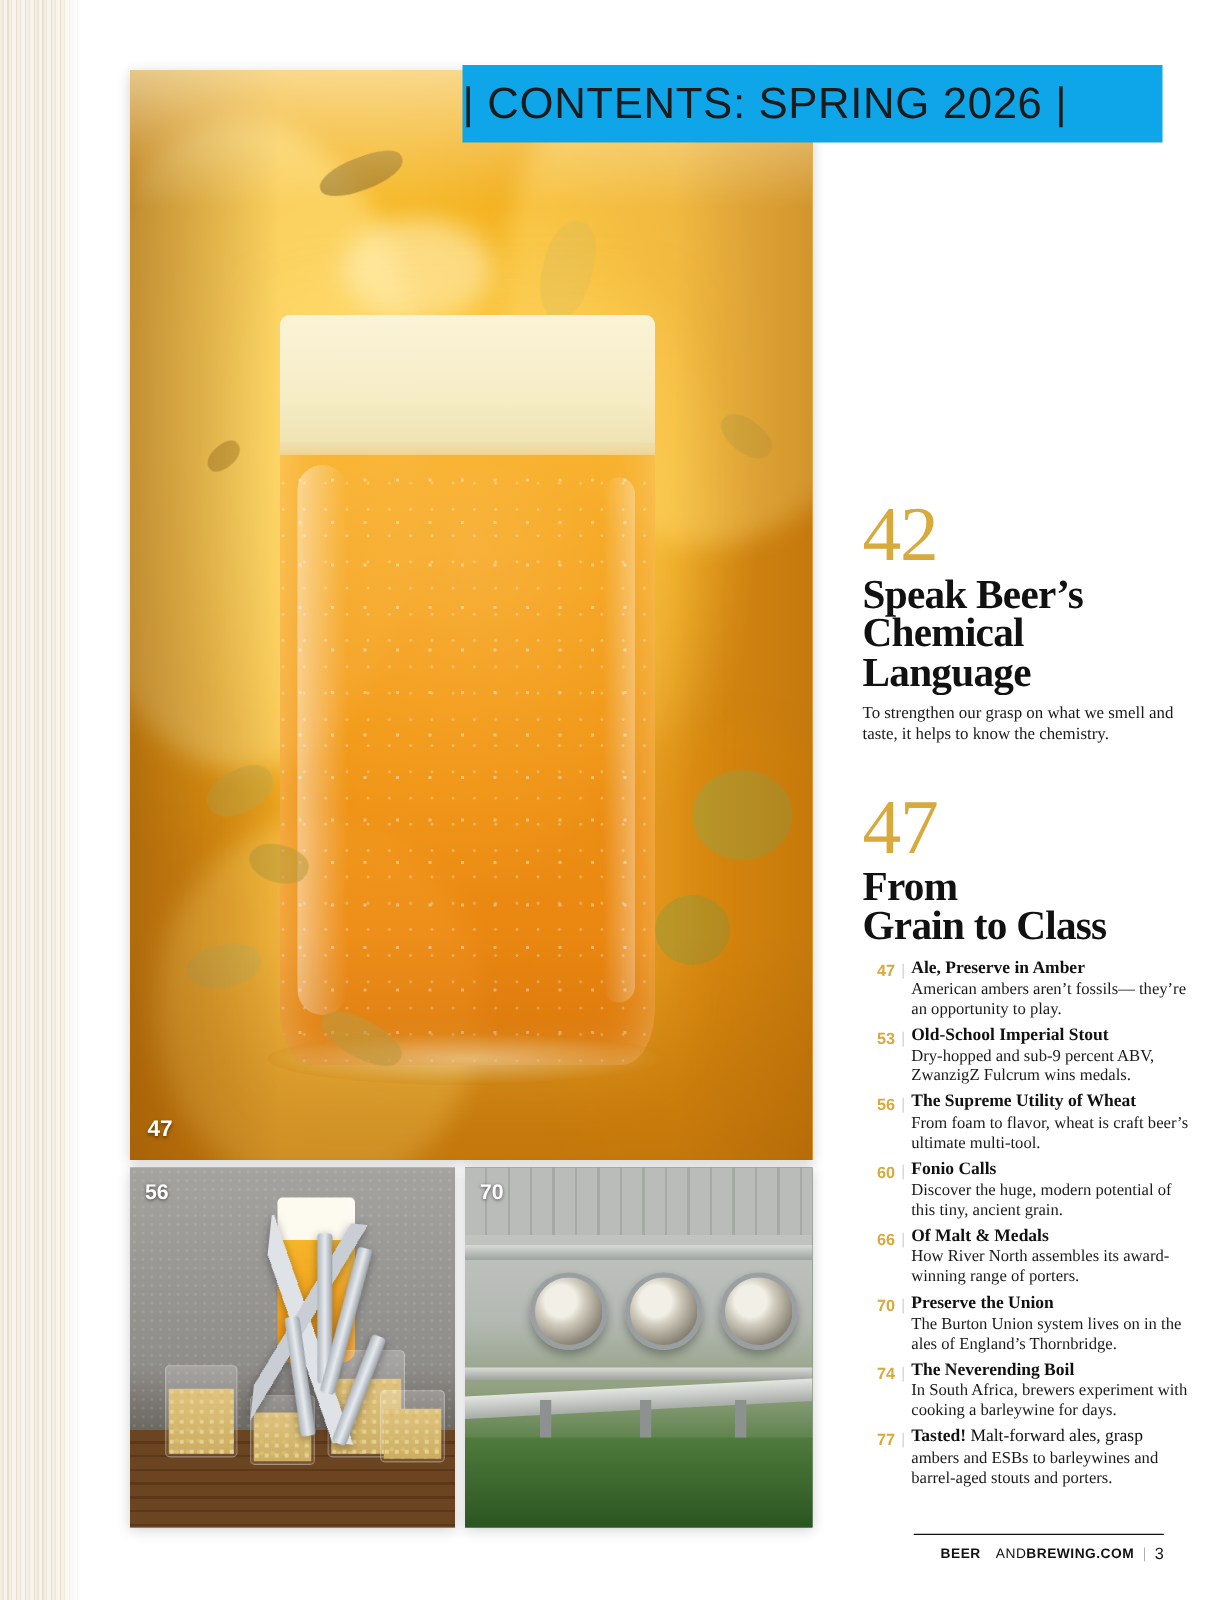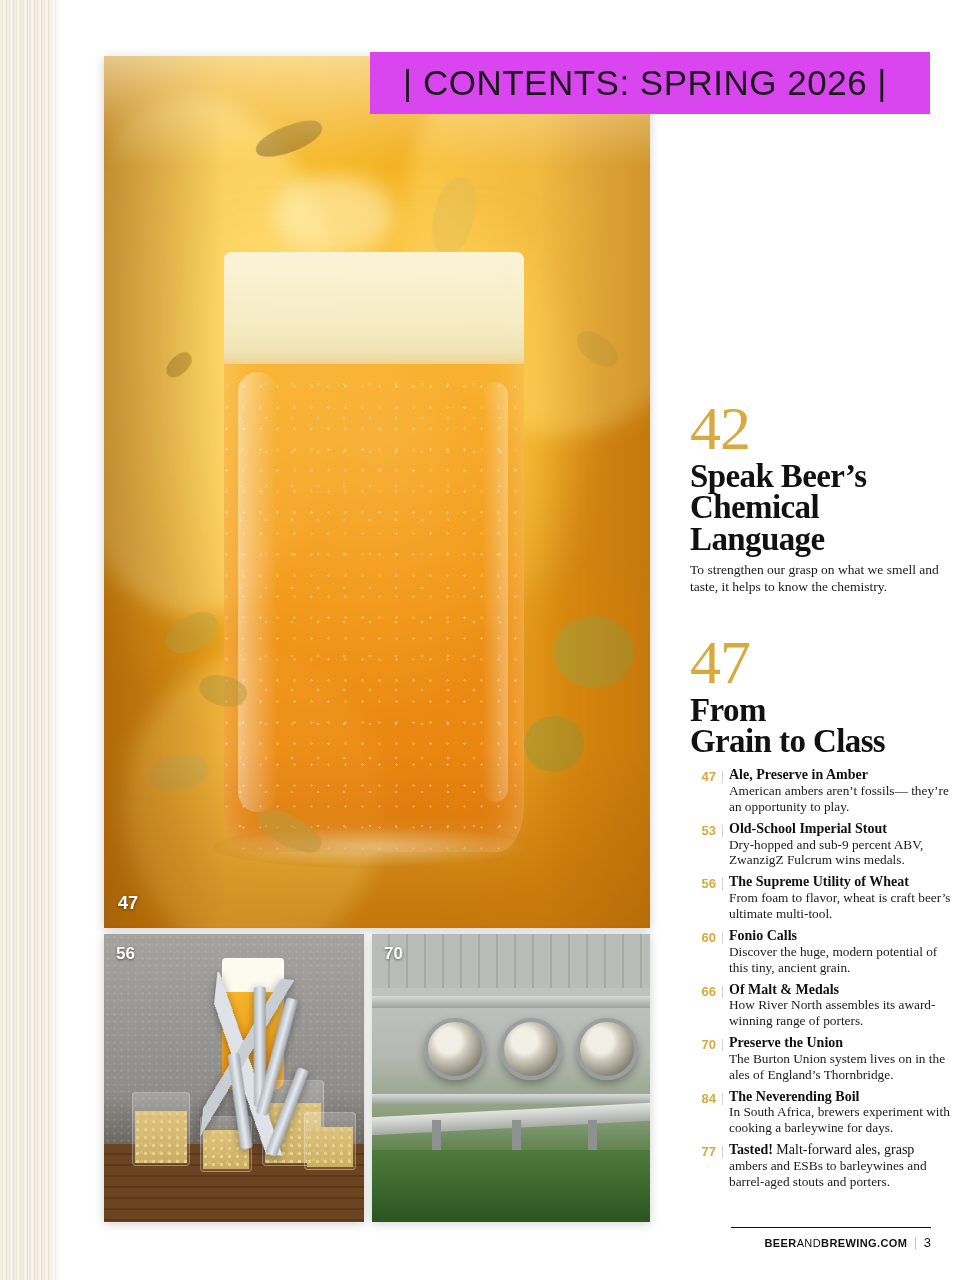--- a/index.html
+++ b/index.html
@@ -30,22 +30,22 @@
     content:"";
     position:absolute; right:0; top:0; bottom:0; width:14px;
     background: linear-gradient(to right, rgba(255,255,255,0), #ffffff);
   }
 
   
   .header {
     position: absolute;
     left: 370px; top: 52px;
     width: 560px; height: 62px;
-    display: flex; align-items: center; justify-content: center;
-    background: #d946ef;
+    display: flex; align-items: center; justify-content: flex-start;
+    background: #0ea5e9;
     z-index: 6;
   }
   .header-title {
     font-family: "Liberation Sans", sans-serif;
     font-size: 35px;
     letter-spacing: .5px;
     color: #1b1b1b;
     font-weight: 300;
     white-space: nowrap;
     padding-right: 10px;
@@ -348,21 +348,21 @@
     display:flex; align-items:center; gap:7px;
     z-index:6;
   }
   .footer-logo {
     font-family:"Liberation Sans", sans-serif;
     font-size:11px;
     letter-spacing:.4px;
     color:#111;
     font-weight:700;
   }
-  .footer-logo .thin { font-weight:400; }
+  .footer-logo .thin { font-weight:400;margin-left:12px; }
   .footer-sep { color:#999; font-size:12px; }
   .footer-page {
     font-family:"Liberation Sans", sans-serif;
     font-size:13px; color:#111;
   }
   .footer-rule {
     position:absolute;
     right:34px; bottom:52px; width:200px; height:1px;
     background:#111;
     z-index:6;
@@ -516,21 +516,21 @@
     <div class="toc-row">
       <div class="toc-num">70</div>
       <div class="toc-bar">|</div>
       <div class="toc-body">
         <div class="toc-head">Preserve the Union</div>
         <div class="toc-desc">The Burton Union system lives on in the ales of England’s Thornbridge.</div>
       </div>
     </div>
 
     <div class="toc-row">
-      <div class="toc-num">84</div>
+      <div class="toc-num">74</div>
       <div class="toc-bar">|</div>
       <div class="toc-body">
         <div class="toc-head">The Neverending Boil</div>
         <div class="toc-desc">In South Africa, brewers experiment with cooking a barleywine for days.</div>
       </div>
     </div>
 
     <div class="toc-row">
       <div class="toc-num">77</div>
       <div class="toc-bar">|</div>

